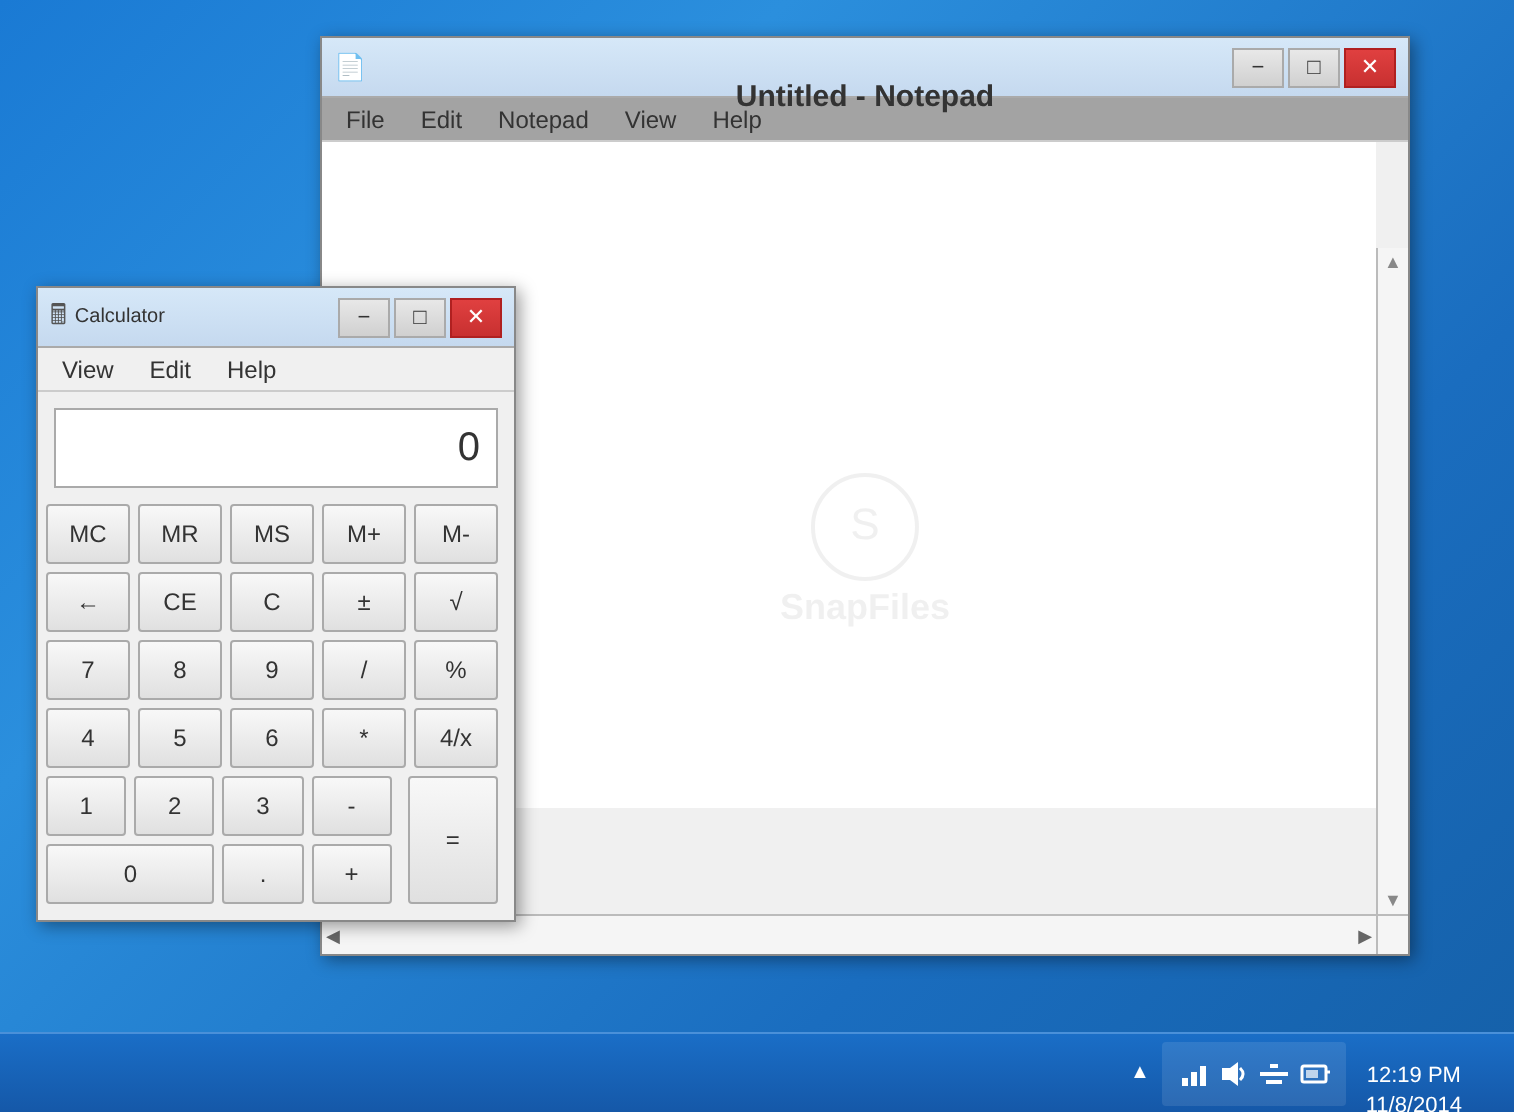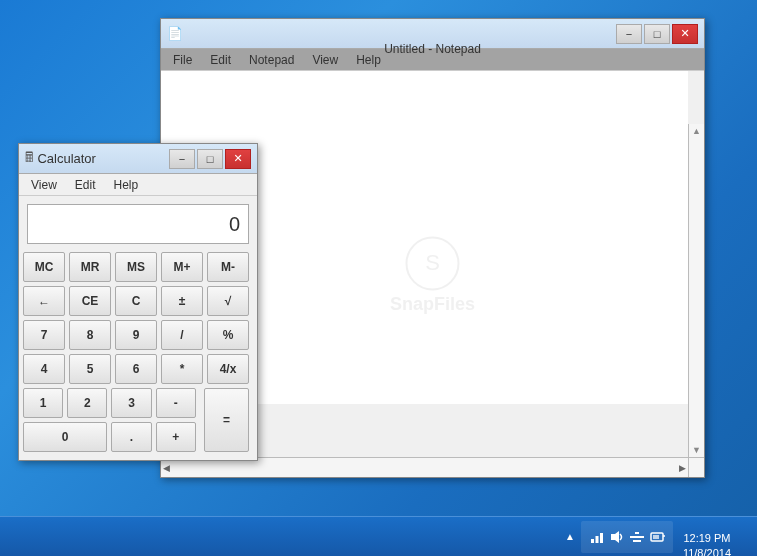--- a/index.html
+++ b/index.html
@@ -86,23 +86,23 @@
     }
     .notepad-titlebar-icon {
       width: 16px;
       height: 16px;
       margin-right: 6px;
       font-size: 13px;
     }
     .notepad-title {
       flex: 1;
       text-align: center;
-      font-size: 12px;
-      color: #333;
-      font-weight: normal;
+      font-size: 15px;
+      color: #333;
+      font-weight: bold;
       position: absolute;
       left: 0; right: 0;
       text-align: center;
       margin-top: 30px;
     }
     .window-controls {
       display: flex;
       gap: 2px;
       position: absolute;
       right: 6px;
@@ -208,21 +208,21 @@
       padding: 0 6px;
       border-bottom: 1px solid #aaa;
       position: relative;
     }
     .calc-title-icon {
       font-size: 14px;
       margin-right: 4px;
       color: #555;
     }
     .calc-title-text {
-      font-size: 13px;
+      font-size: 10px;
       color: #333;
       flex: 1;
     }
     .calc-menubar {
       height: 22px;
       background: #f0f0f0;
       display: flex;
       align-items: center;
       padding: 0 4px;
       font-size: 12px;
@@ -236,21 +236,20 @@
       border: 1px solid #aaa;
       display: flex;
       align-items: center;
       justify-content: flex-end;
       padding: 0 8px;
       font-size: 20px;
       color: #333;
     }
     .calc-buttons {
       padding: 0 8px 8px 4px;
-      font-weight: bold;
     }
     .calc-row {
       display: flex;
       gap: 4px;
       margin-bottom: 4px;
     }
     .calc-btn {
       flex: 1;
       height: 30px;
       background: linear-gradient(to bottom, #f8f8f8 0%, #e0e0e0 100%);

